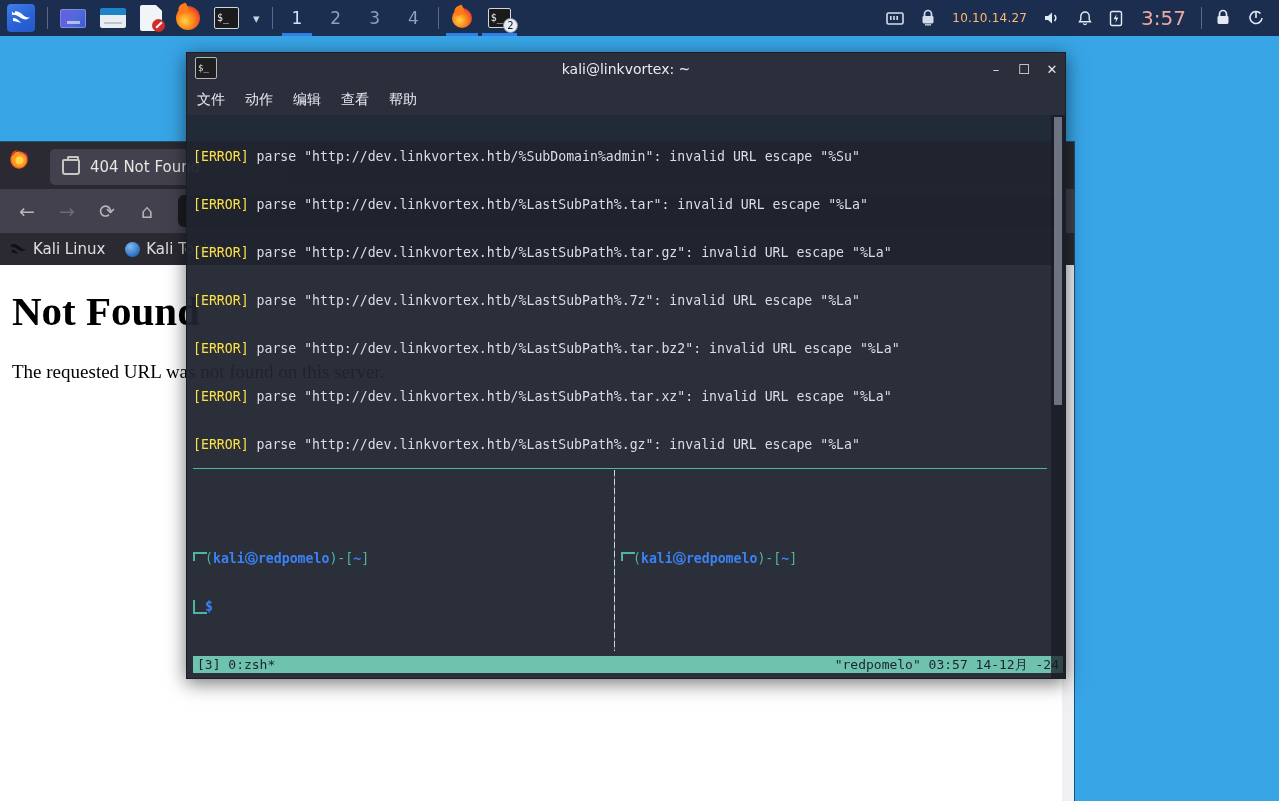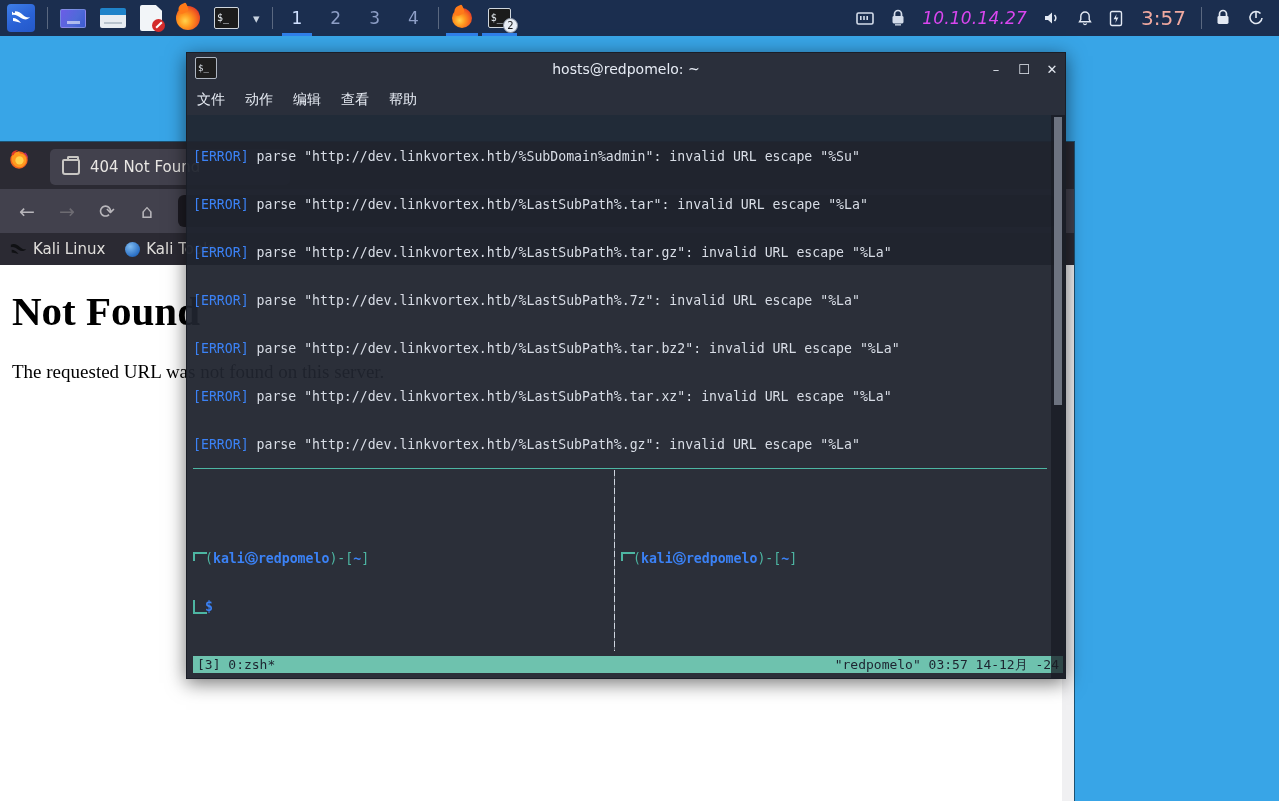--- a/index.html
+++ b/index.html
@@ -89,21 +89,21 @@
   .win-btn:after{
     content:""; position:absolute; left:2px; right:2px; bottom:0; height:3px; background:#2f7fe8;
   }
   .win-badge{
     position:absolute; right:1px; bottom:3px; width:15px; height:15px; border-radius:50%;
     background:#e9eef5; color:#1a1a1a; font-size:10px; display:flex;align-items:center;justify-content:center;
     border:1px solid #8a93a3;
   }
   #tray { margin-left: auto; display:flex; align-items:center; height:36px; padding-right:6px; }
   .tray-item{ padding: 0 8px; display:flex; align-items:center; color:#d4dcea; }
-  .tray-text{ color:#d946ef; font-size:17px; letter-spacing:0.2px;font-style:italic; }
+  .tray-text{ color:#fdba74; font-size:12px; letter-spacing:0.2px; }
   .clock{ color:#f0a9a0; font-size:20px; padding:0 10px;}
 
   
   #firefox {
     position: absolute; left: 0px; top: 142px; width: 1074px; height: 660px;
     background: #2b2a33;
     z-index: 10;
     box-shadow: 0 0 0 1px rgba(0,0,0,0.5);
     overflow: hidden;
   }
@@ -186,21 +186,21 @@
     position:absolute; right:0; top:0; bottom:0; width:14px; background: rgba(25,28,36,0.75);
   }
   #scroll-thumb{
     position:absolute; left:3px; top:2px; width:8px; height:288px;
     background:#6d7380; border-radius:0px;
   }
   #pane-top{
     position:absolute; left:6px; right:18px; top:0px; height:351px; padding-top:2px;
     white-space: pre; overflow:hidden;
   }
-  .err { color:#3b82f6; }
+  .err { color:#fde047; }
   .line{ white-space: pre; }
   .prompt-wrap{ line-height:16px; }
   .pbracket{ color:#4db6a3; }
   .puser{ color:#3b82f6; font-weight:bold; }
   .phost{ color:#3b82f6; font-weight:bold; }
   .ptilde{ color:#3b82f6; font-weight:bold; }
   .pdollar{ color:#3b82f6; font-weight:bold; }
   .pcmd{ color:#c7cedb; }
   .parg{ color:#e6ebf3; font-weight:bold; }
   .corner{
@@ -301,21 +301,21 @@
     <h1>Not Found</h1>
     <p>The requested URL was not found on this server.</p>
   </div>
   <div id="ff-scroll"></div>
 </div>
 
 <div id="term">
 
   <div id="term-titlebar">
     <div class="ticon">$_</div>
-    <div id="term-title">hosts@redpomelo: ~</div>
+    <div id="term-title">kali@linkvortex: ~</div>
     <div class="wbtns">
       <span class="wbtn">–</span>
       <span class="wbtn">☐</span>
       <span class="wbtn">✕</span>
     </div>
   </div>
 
   <div id="term-menubar">
     <span>文件</span>
     <span>动作</span>

